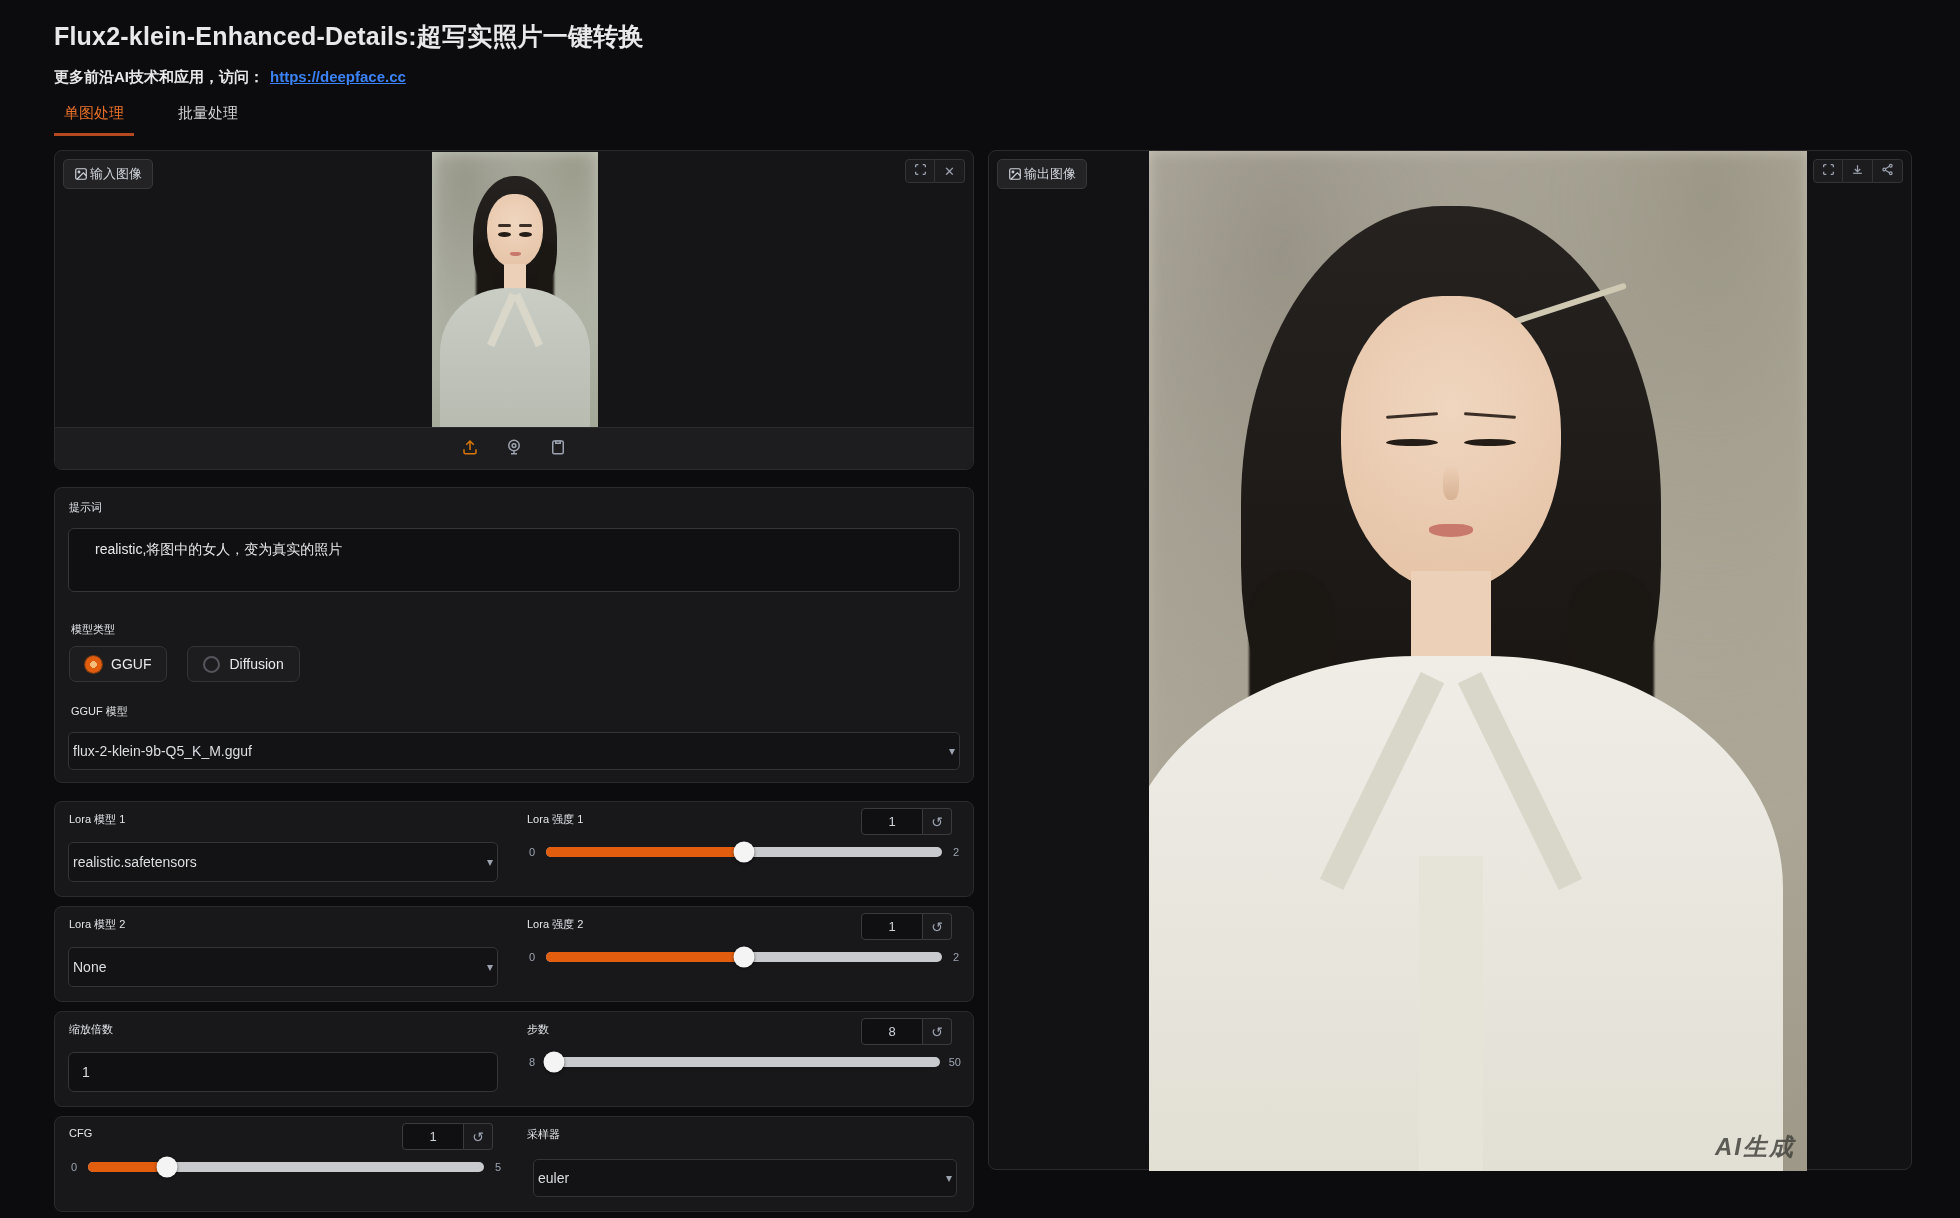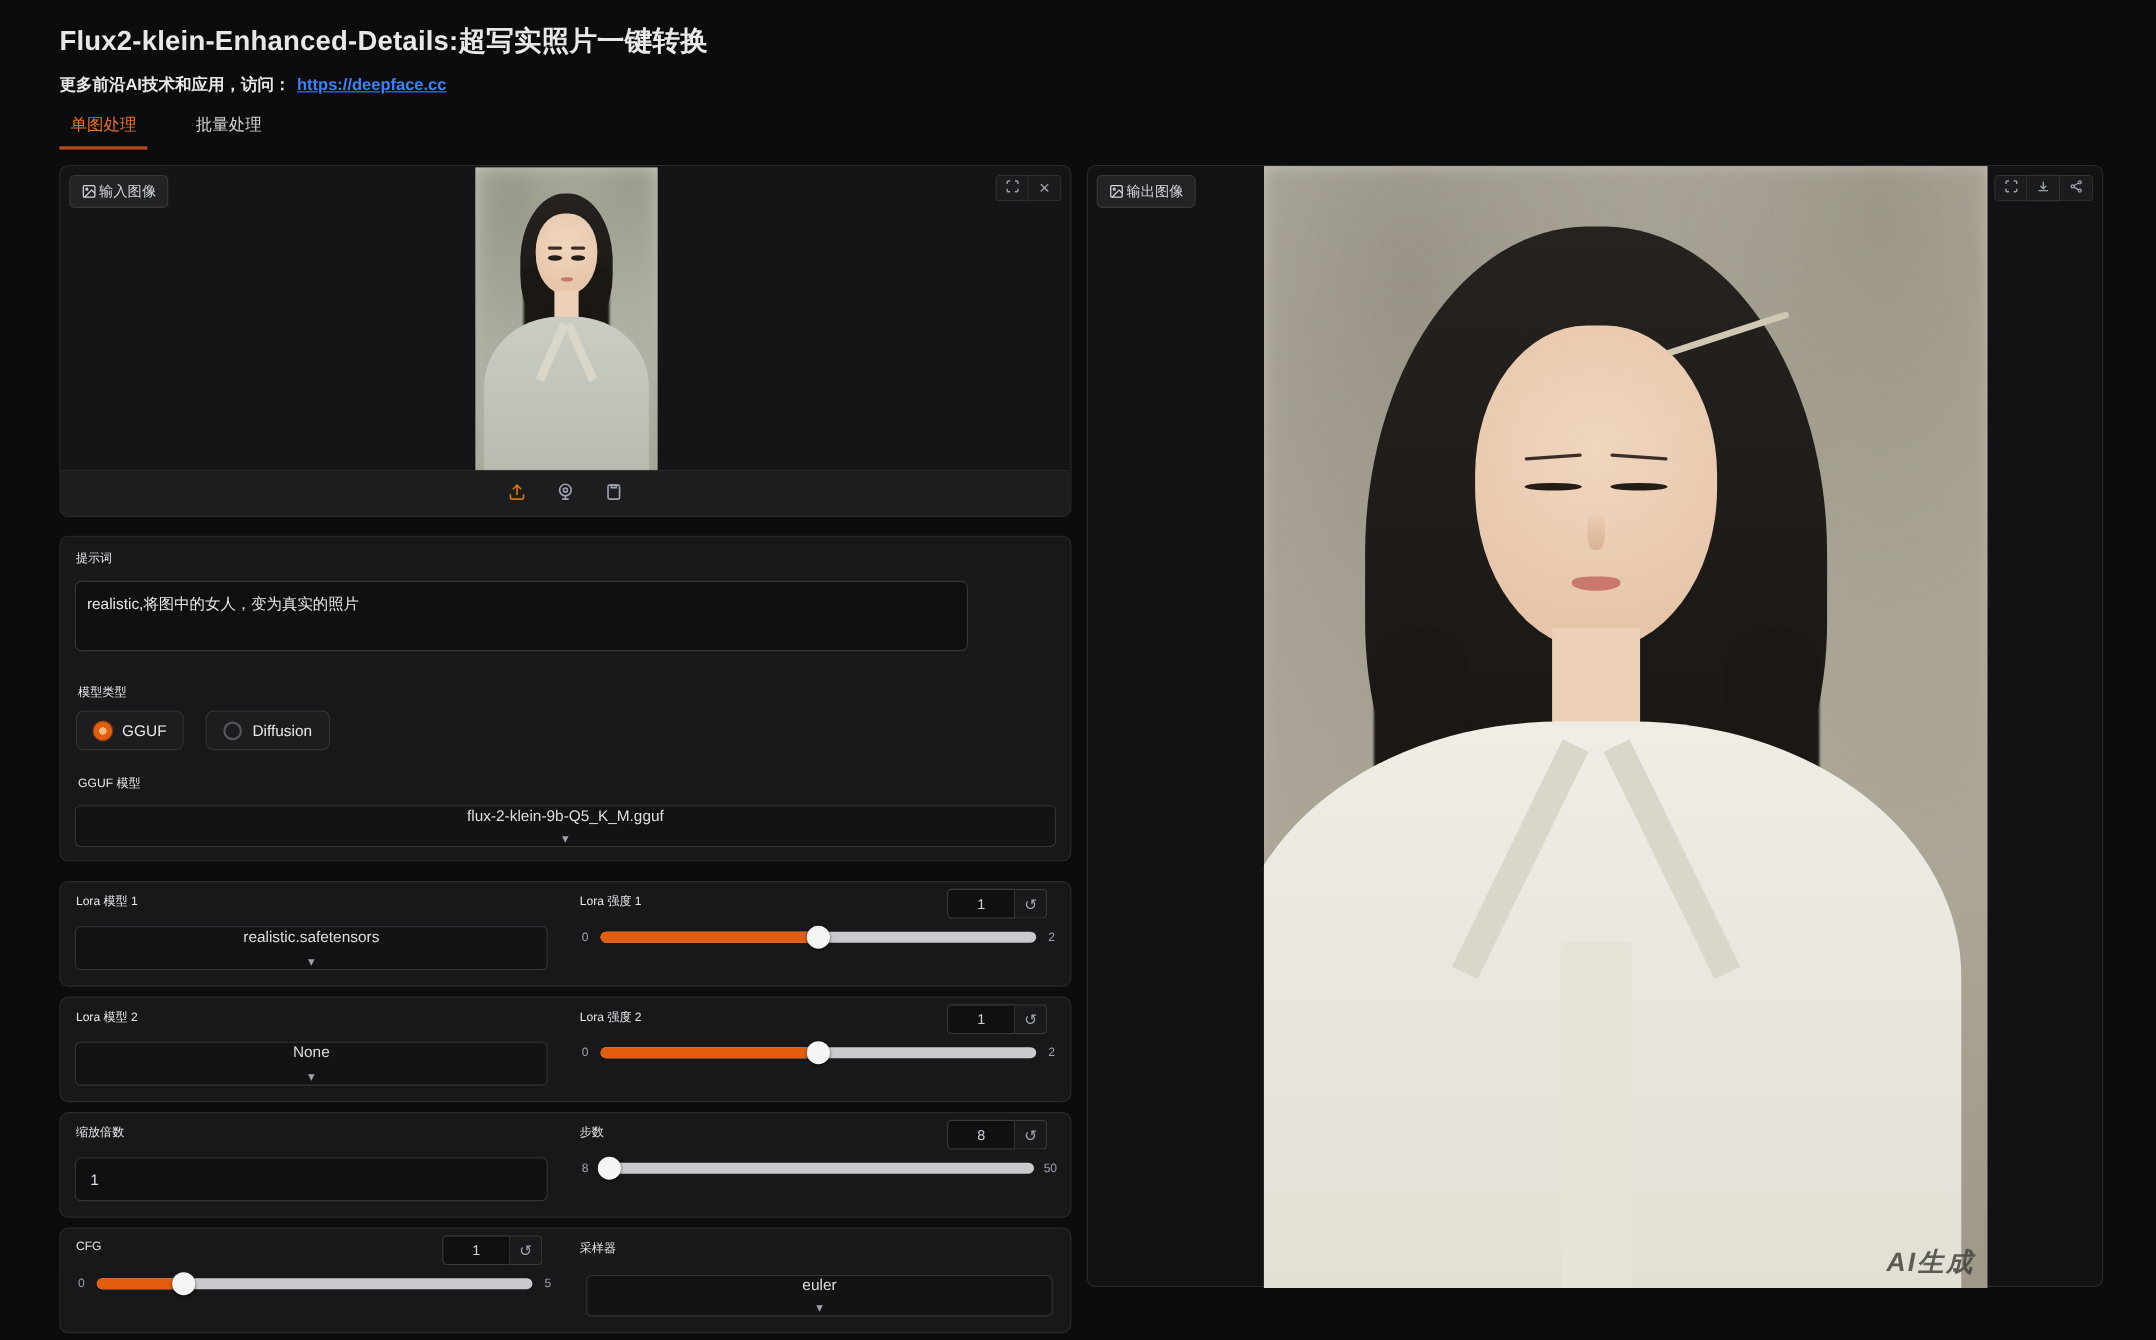--- a/index.html
+++ b/index.html
@@ -38,36 +38,36 @@
   #input-bottom-bar { position:absolute; left:0; bottom:0; width:100%; height:42px;
     background:#1d1d20; border-top:1px solid #2b2b2f; border-radius:0 0 8px 8px;
     display:flex; align-items:center; justify-content:center; gap:26px; }
   .src-btn { background:none; border:none; cursor:pointer; color:#9ca3af; display:flex; }
   .src-btn.upload { color:#d97706; }
 
   
   #form-group1 { left:54px; top:487px; width:920px; height:296px; }
   .lbl { font-size:11px; color:#e4e6ea; }
   #prompt-label { position:absolute; left:14px; top:12px; }
-  #prompt-input { position:absolute; left:13px; top:40px; width:812px; height:64px;
+  #prompt-input { position:absolute; left:13px; top:40px; width:892px; height:64px;
     background:#101013; border:1px solid #35353a; border-radius:6px; resize:none;
-    color:#e8e8ea; font-size:14px; padding:12px 10px; font-family:inherit; }
+    color:#e8e8ea; font-size:14px; padding:12px 26px; font-family:inherit; }
   #model-type-label { position:absolute; left:16px; top:134px; }
   .radio-row { position:absolute; left:14px; top:158px; display:flex; gap:20px; }
   .radio-opt { display:flex; align-items:center; gap:9px; height:36px; padding:0 15px;
     background:#1d1d20; border:1px solid #333338; border-radius:7px; cursor:pointer; font-size:14px; }
   .radio-dot { width:17px; height:17px; border-radius:50%; }
   .radio-dot.on { background:radial-gradient(circle,#f9bd7c 0 26%,#e25d0e 30% 100%);
     box-shadow:0 0 0 1px #7a3c10; }
   .radio-dot.off { border:2px solid #55555c; background:transparent; }
   #gguf-label { position:absolute; left:16px; top:216px; }
 
   .dropdown { background:#131316; border:1px solid #333338; border-radius:5px;
     display:flex; align-items:center; justify-content:space-between;
-    padding:0 4px; cursor:pointer; font-size:14px; color:#dcdee2;flex-direction:column; }
+    padding:0 4px; cursor:pointer; font-size:14px; color:#dcdee2; }
   .caret { color:#9ca3af; font-size:12px; }
   #gguf-dropdown { position:absolute; left:13px; top:244px; width:892px; height:38px; }
 
   .g2 { left:54px; width:920px; height:96px; }
   #lora1-group { top:801px; } #lora2-group { top:906px; }
   #scale-group { top:1011px; } #cfg-group { top:1116px; }
   .cell-label-l { position:absolute; left:14px; top:10px; }
   .cell-dd { position:absolute; left:13px; top:40px; width:430px; height:40px; }
   .cell-label-r { position:absolute; left:472px; top:10px; }
 

